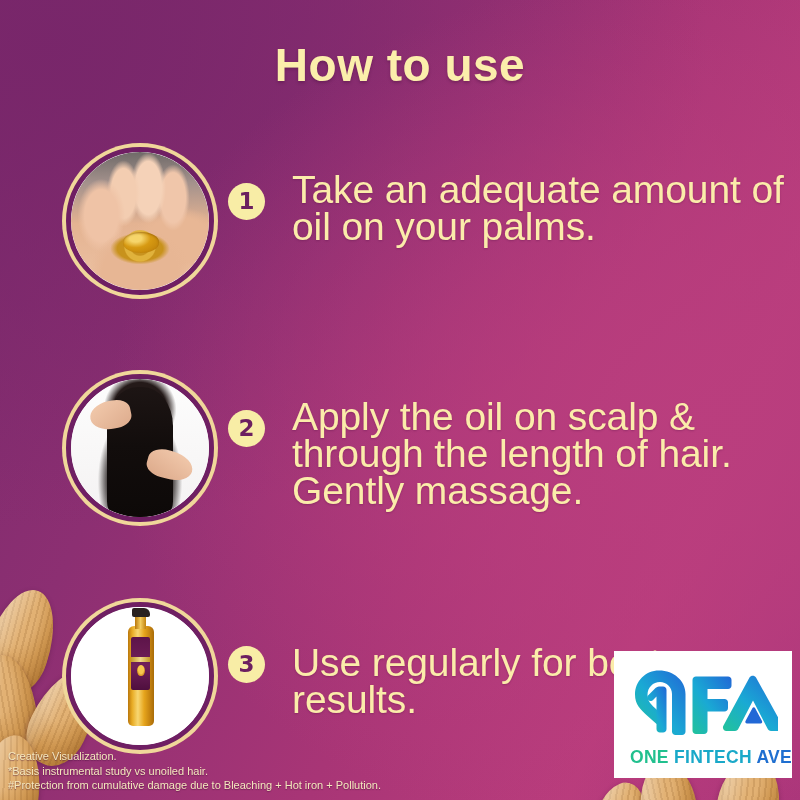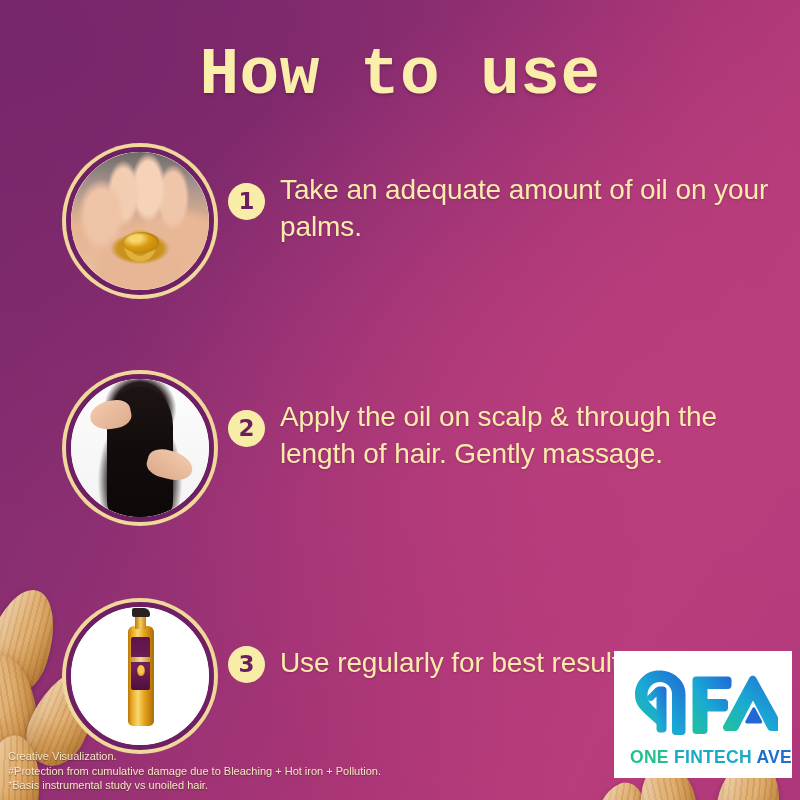--- a/index.html
+++ b/index.html
@@ -12,22 +12,22 @@
     position:relative;width:800px;height:800px;overflow:hidden;
     background:
       radial-gradient(120% 90% at 88% 52%, rgba(186,62,126,0.95) 0%, rgba(186,62,126,0.55) 30%, rgba(186,62,126,0.0) 62%),
       radial-gradient(110% 80% at 6% 6%, rgba(120,38,106,0.95) 0%, rgba(120,38,106,0.35) 45%, rgba(120,38,106,0) 75%),
       linear-gradient(115deg,#7b2a6c 0%, #8c2f72 28%, #a83576 58%, #b93c7c 80%, #a9357a 100%);
   }
 
   
   .title{
     position:absolute;top:38px;left:0;width:800px;text-align:center;
-    font-family:Liberation Mono, monospace;
-    font-weight:700;font-size:66px;letter-spacing:0.5px;
+    font-family:Liberation Sans, sans-serif;
+    font-weight:700;font-size:46px;letter-spacing:0.5px;
     color:#fbeeab;
     text-shadow:0 2px 3px rgba(70,14,60,0.35);
   }
 
   
   .step{position:absolute;left:0;width:800px;}
   .step-1{top:143px;}
   .step-2{top:370px;}
   .step-3{top:598px;}
 
@@ -132,23 +132,23 @@
   .badge{
     position:absolute;left:228px;top:40px;width:37px;height:37px;
     border-radius:50%;
     background:#f8eda6;
     color:#6c1f60;
     font-family:"DejaVu Sans", sans-serif;
     font-weight:700;font-size:23px;line-height:37px;text-align:center;
   }
   .step-3 .badge{top:48px;}
   .step-text{
-    position:absolute;left:280px;top:28px;width:500px;
+    position:absolute;left:292px;top:28px;width:500px;
     color:#fbecaa;
-    font-size:28px;line-height:37px;font-weight:400;
+    font-size:39px;line-height:37px;font-weight:400;
     letter-spacing:-0.1px;
     text-shadow:0 1px 2px rgba(80,18,66,0.30);
   }
   .step-3 .step-text{top:46px;}
 
   
   .almond{
     position:absolute;
     background:
       linear-gradient(100deg, rgba(255,255,255,0.30) 0 18%, rgba(255,255,255,0) 46%),
@@ -242,22 +242,22 @@
     <div class="badge">3</div>
     <div class="step-text">Use regularly for best results.</div>
   </div>
 
   <div class="almond a7"></div>
   <div class="almond a5"></div>
   <div class="almond a6"></div>
 
   <div class="footer">
     <div>Creative Visualization.</div>
+    <div>*Basis instrumental study vs unoiled hair.</div>
     <div>#Protection from cumulative damage due to Bleaching + Hot iron + Pollution.</div>
-    <div>*Basis instrumental study vs unoiled hair.</div>
   </div>
 
   <div class="logo-box">
     <svg class="logo-mark" viewBox="0 0 300 150">
       <defs>
         <linearGradient id="lg" x1="0" y1="1" x2="1" y2="0">
           <stop offset="0%" stop-color="#22c39a"></stop>
           <stop offset="45%" stop-color="#1aa9d4"></stop>
           <stop offset="100%" stop-color="#2168d6"></stop>
         </linearGradient>

